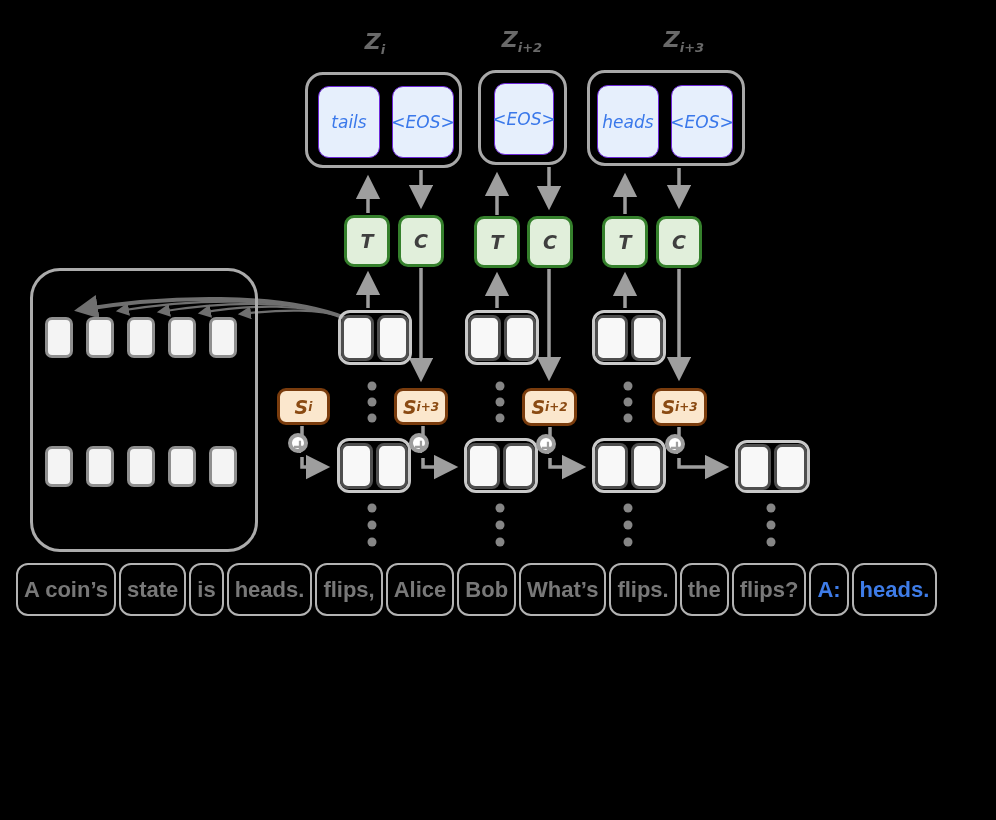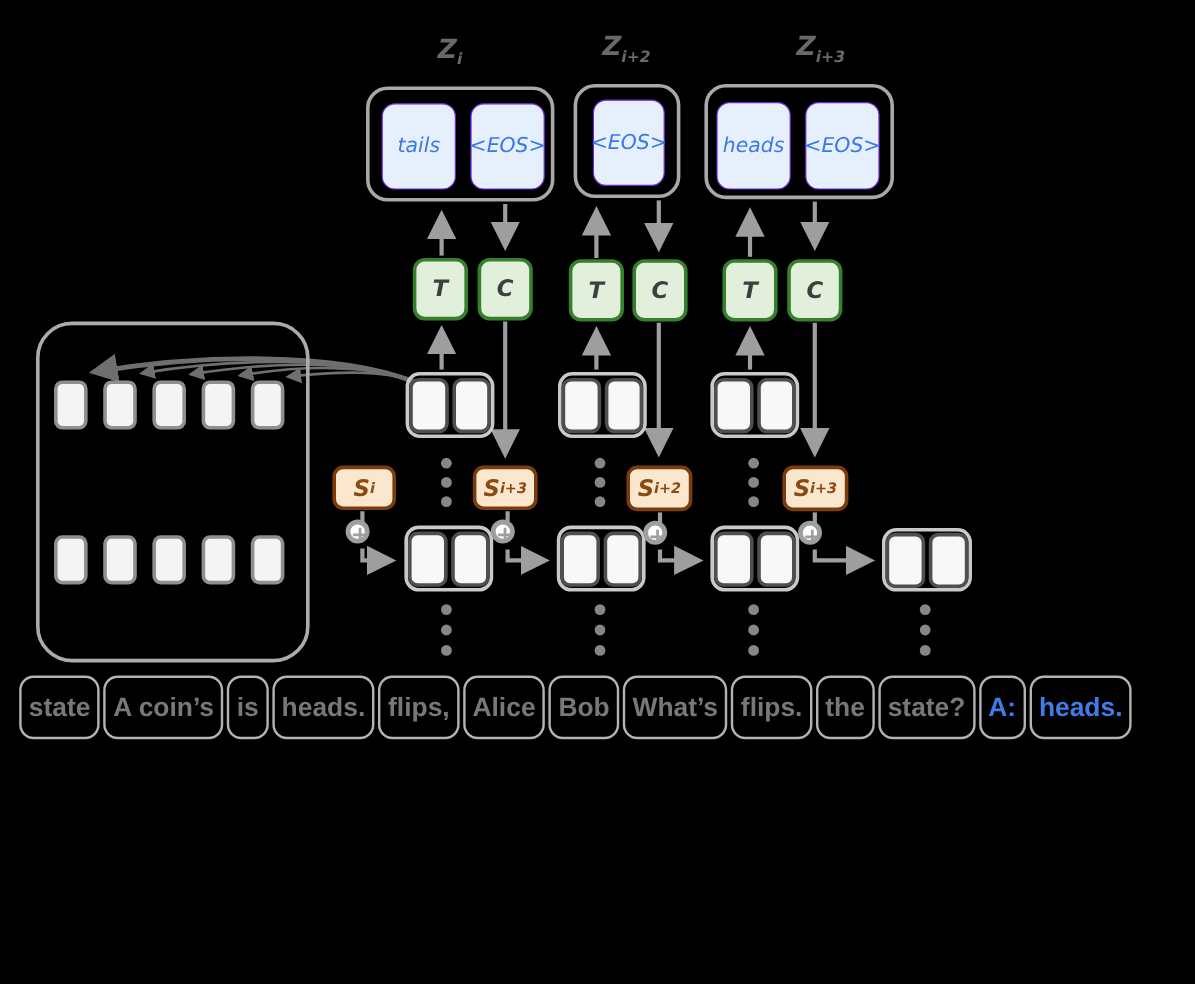--- a/index.html
+++ b/index.html
@@ -189,28 +189,28 @@
       <div class="cell"></div>
       <div class="cell"></div>
     </div>
 
   <div class="abs plus" style="left:288px;top:433px;">+</div>
   <div class="abs plus" style="left:409px;top:433px;">+</div>
   <div class="abs plus" style="left:536px;top:434px;">+</div>
   <div class="abs plus" style="left:665px;top:434px;">+</div>
 
   <div class="abs tokenrow" style="left:16px;top:563px;">
+    <div class="token">A coin’s</div>
     <div class="token">state</div>
-    <div class="token">A coin’s</div>
     <div class="token">is</div>
     <div class="token">heads.</div>
     <div class="token">flips,</div>
     <div class="token">Alice</div>
     <div class="token">Bob</div>
     <div class="token">What’s</div>
     <div class="token">flips.</div>
     <div class="token">the</div>
-    <div class="token">state?</div>
+    <div class="token">flips?</div>
     <div class="token hl">A:</div>
     <div class="token hl">heads.</div>
   </div>
 
 </div>
 
 </body></html>

